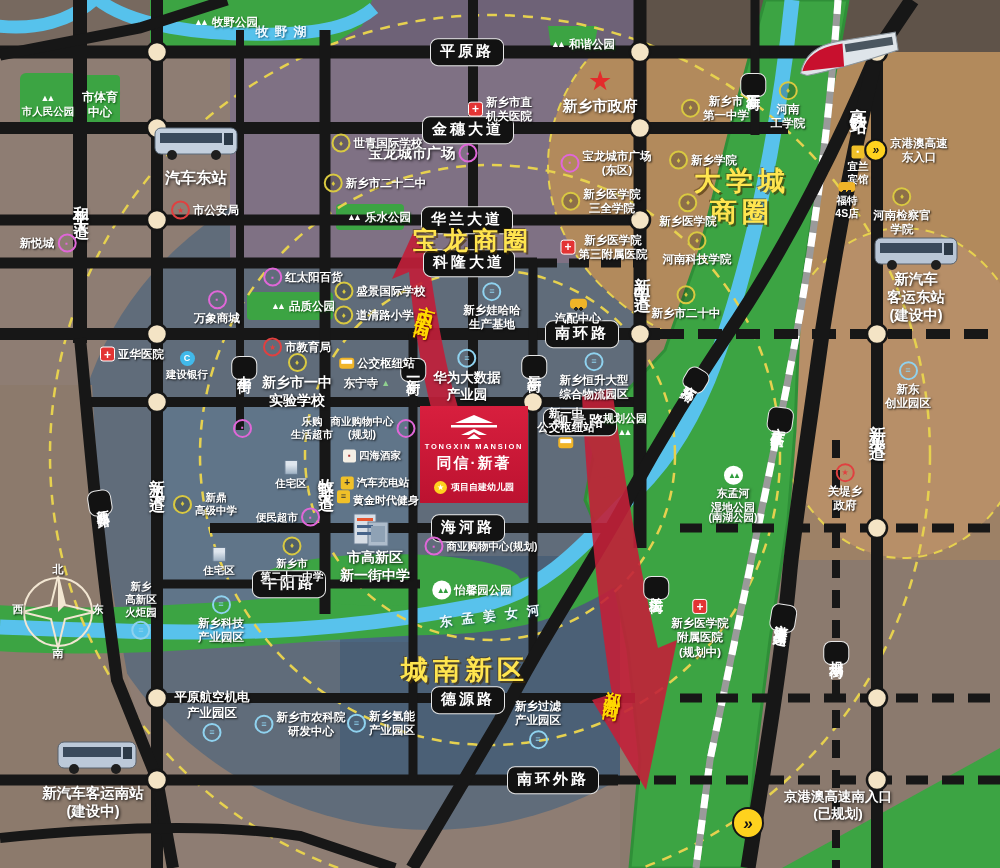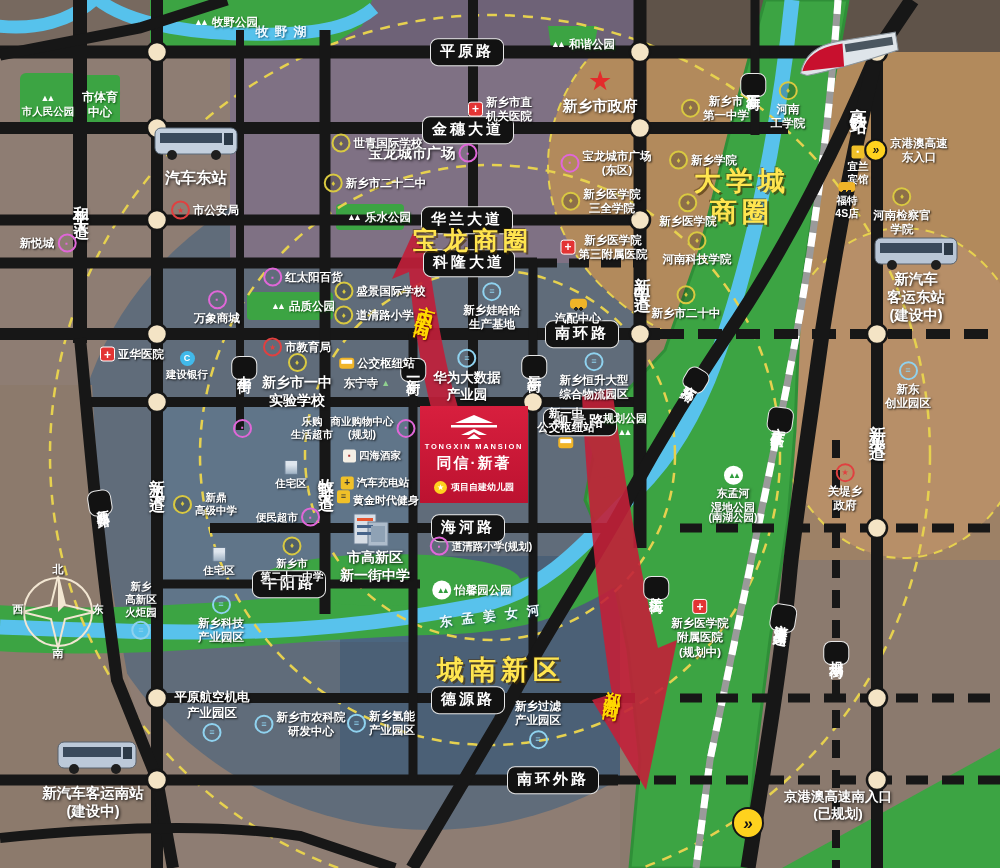--- a/index.html
+++ b/index.html
@@ -309,21 +309,21 @@
       <div class="lbl ip-left" style="left: 858px; top: 101px;">
         <span class="txt station">高铁站</span>
       </div>
       <div class="lbl ip-left" style="left: 473px; top: 240px;">
         <span class="txt area" style="font-size: 25px;">宝龙商圈</span>
       </div>
       <div class="lbl ip-left" style="left: 742px; top: 197px;">
         <span class="txt area">大学城
 商圈</span>
       </div>
-      <div class="lbl ip-left" style="left: 465px; top: 671px; margin-left: 36px;">
+      <div class="lbl ip-left" style="left: 465px; top: 671px;">
         <span class="txt area">城南新区</span>
       </div>
       <div class="lbl ip-left" style="left: 429px; top: 303px; transform: translate(-50%, -50%) rotate(14deg);">
         <span class="txt dir">市中心方向</span>
       </div>
       <div class="lbl ip-left" style="left: 615px; top: 686px; transform: translate(-50%, -50%) rotate(9deg);">
         <span class="txt dir">郑州方向</span>
       </div>
       <div class="lbl ip-left" style="left: 284px; top: 32px;">
         <span class="txt river" style="letter-spacing: 6px;">牧野湖</span>
@@ -589,21 +589,21 @@
         <span class="txt poi" style="font-size: 10.5px;">新鼎
 高级中学</span>
       </div>
       <div class="lbl ip-top" style="left: 292px; top: 560px;">
         <span class="ic ic-school">♦</span>
         <span class="txt poi" style="font-size: 10.5px;">新乡市
 第二十一中学</span>
       </div>
       <div class="lbl ip-left" style="left: 481px; top: 546px;">
         <span class="ic ic-shop">▪</span>
-        <span class="txt poi" style="font-size: 10.5px;">道清路小学(规划)</span>
+        <span class="txt poi" style="font-size: 10.5px;">商业购物中心(规划)</span>
       </div>
       <div class="lbl ip-left" style="left: 375px; top: 566px;">
         <span class="txt poibig" style="font-size: 14px;">市高新区
 新一街中学</span>
       </div>
       <div class="lbl ip-top" style="left: 221px; top: 620px;">
         <span class="ic ic-ind">≡</span>
         <span class="txt poi">新乡科技
 产业园区</span>
       </div>

